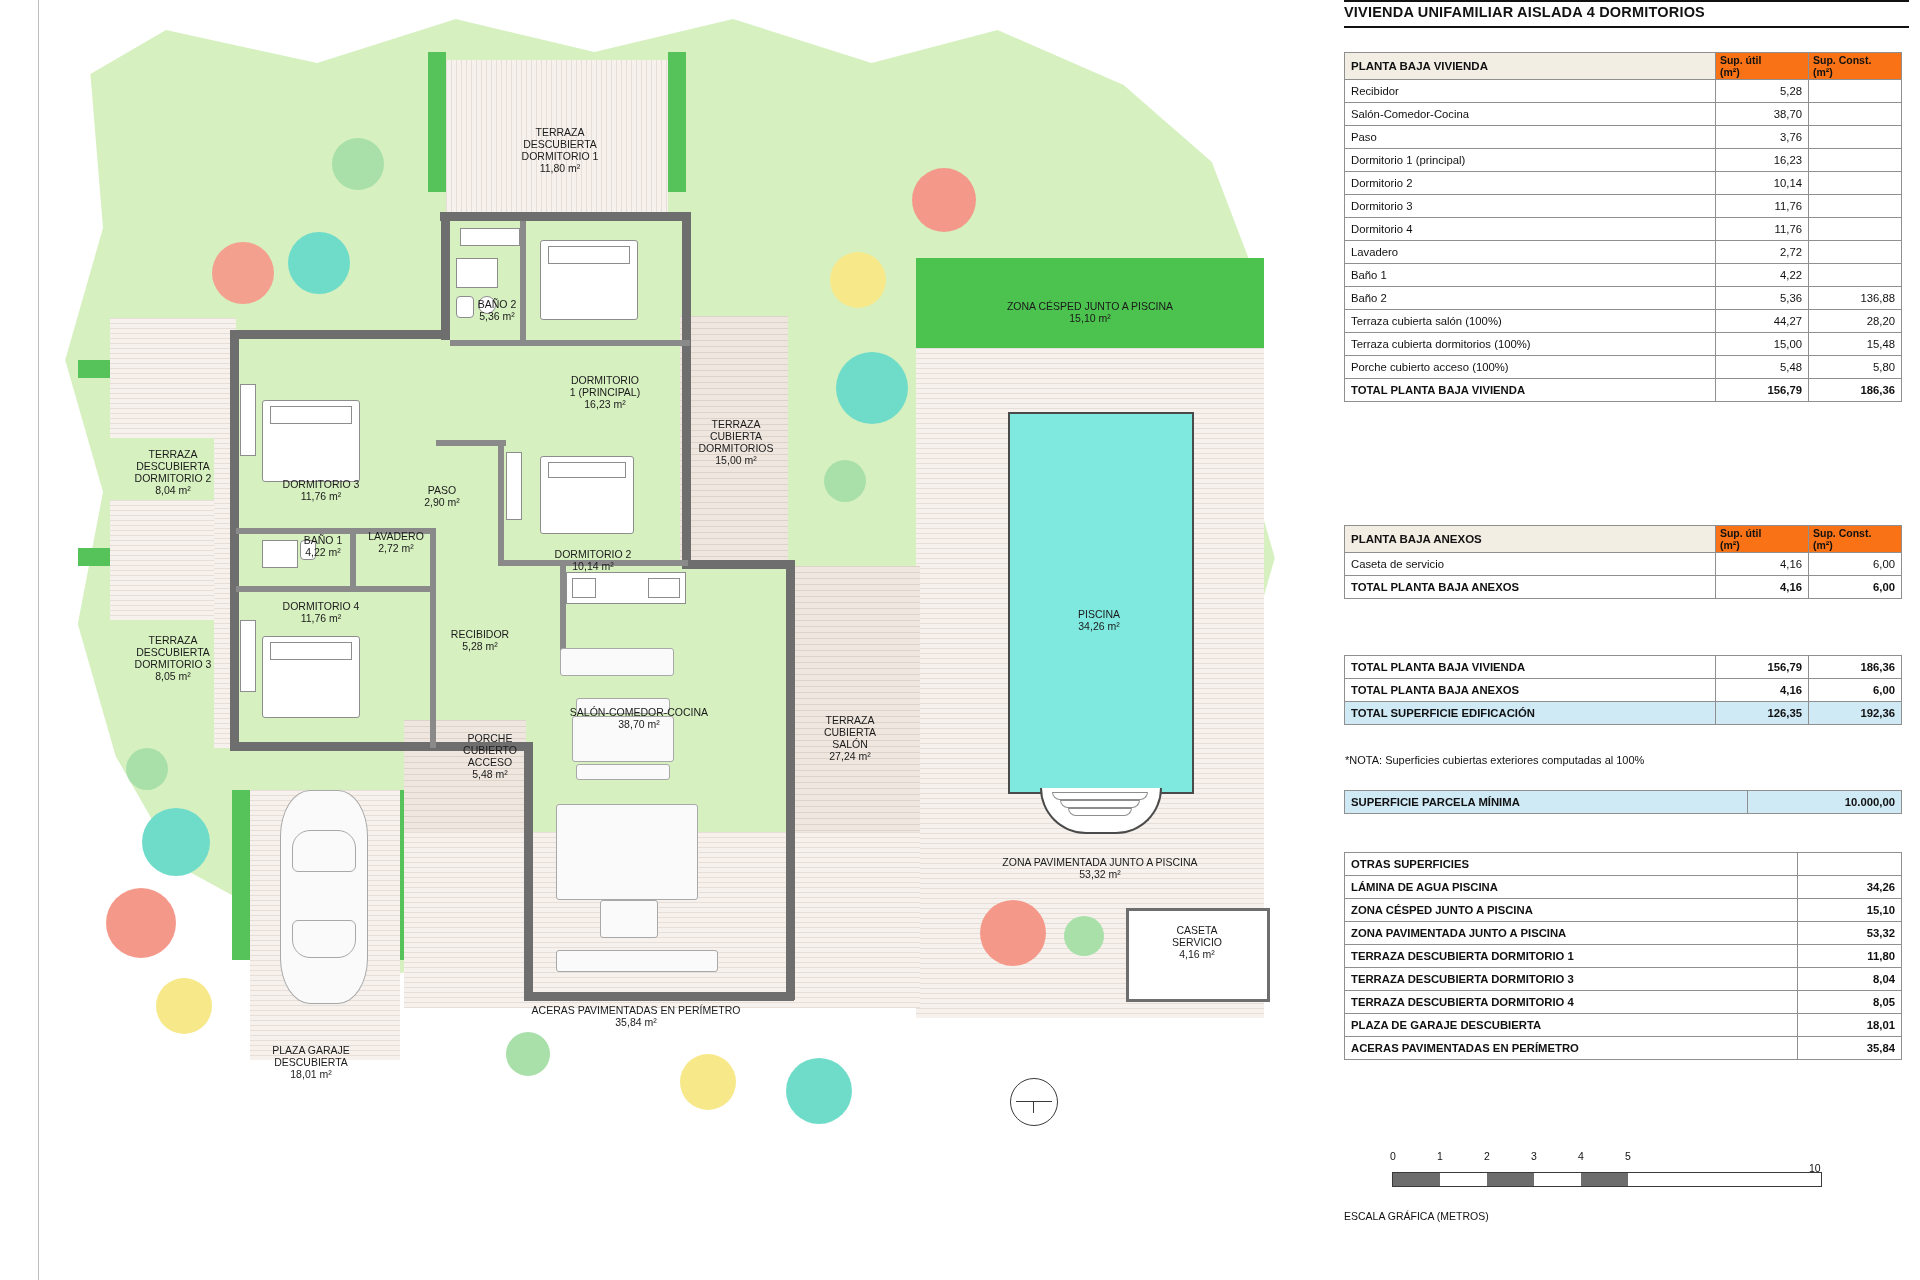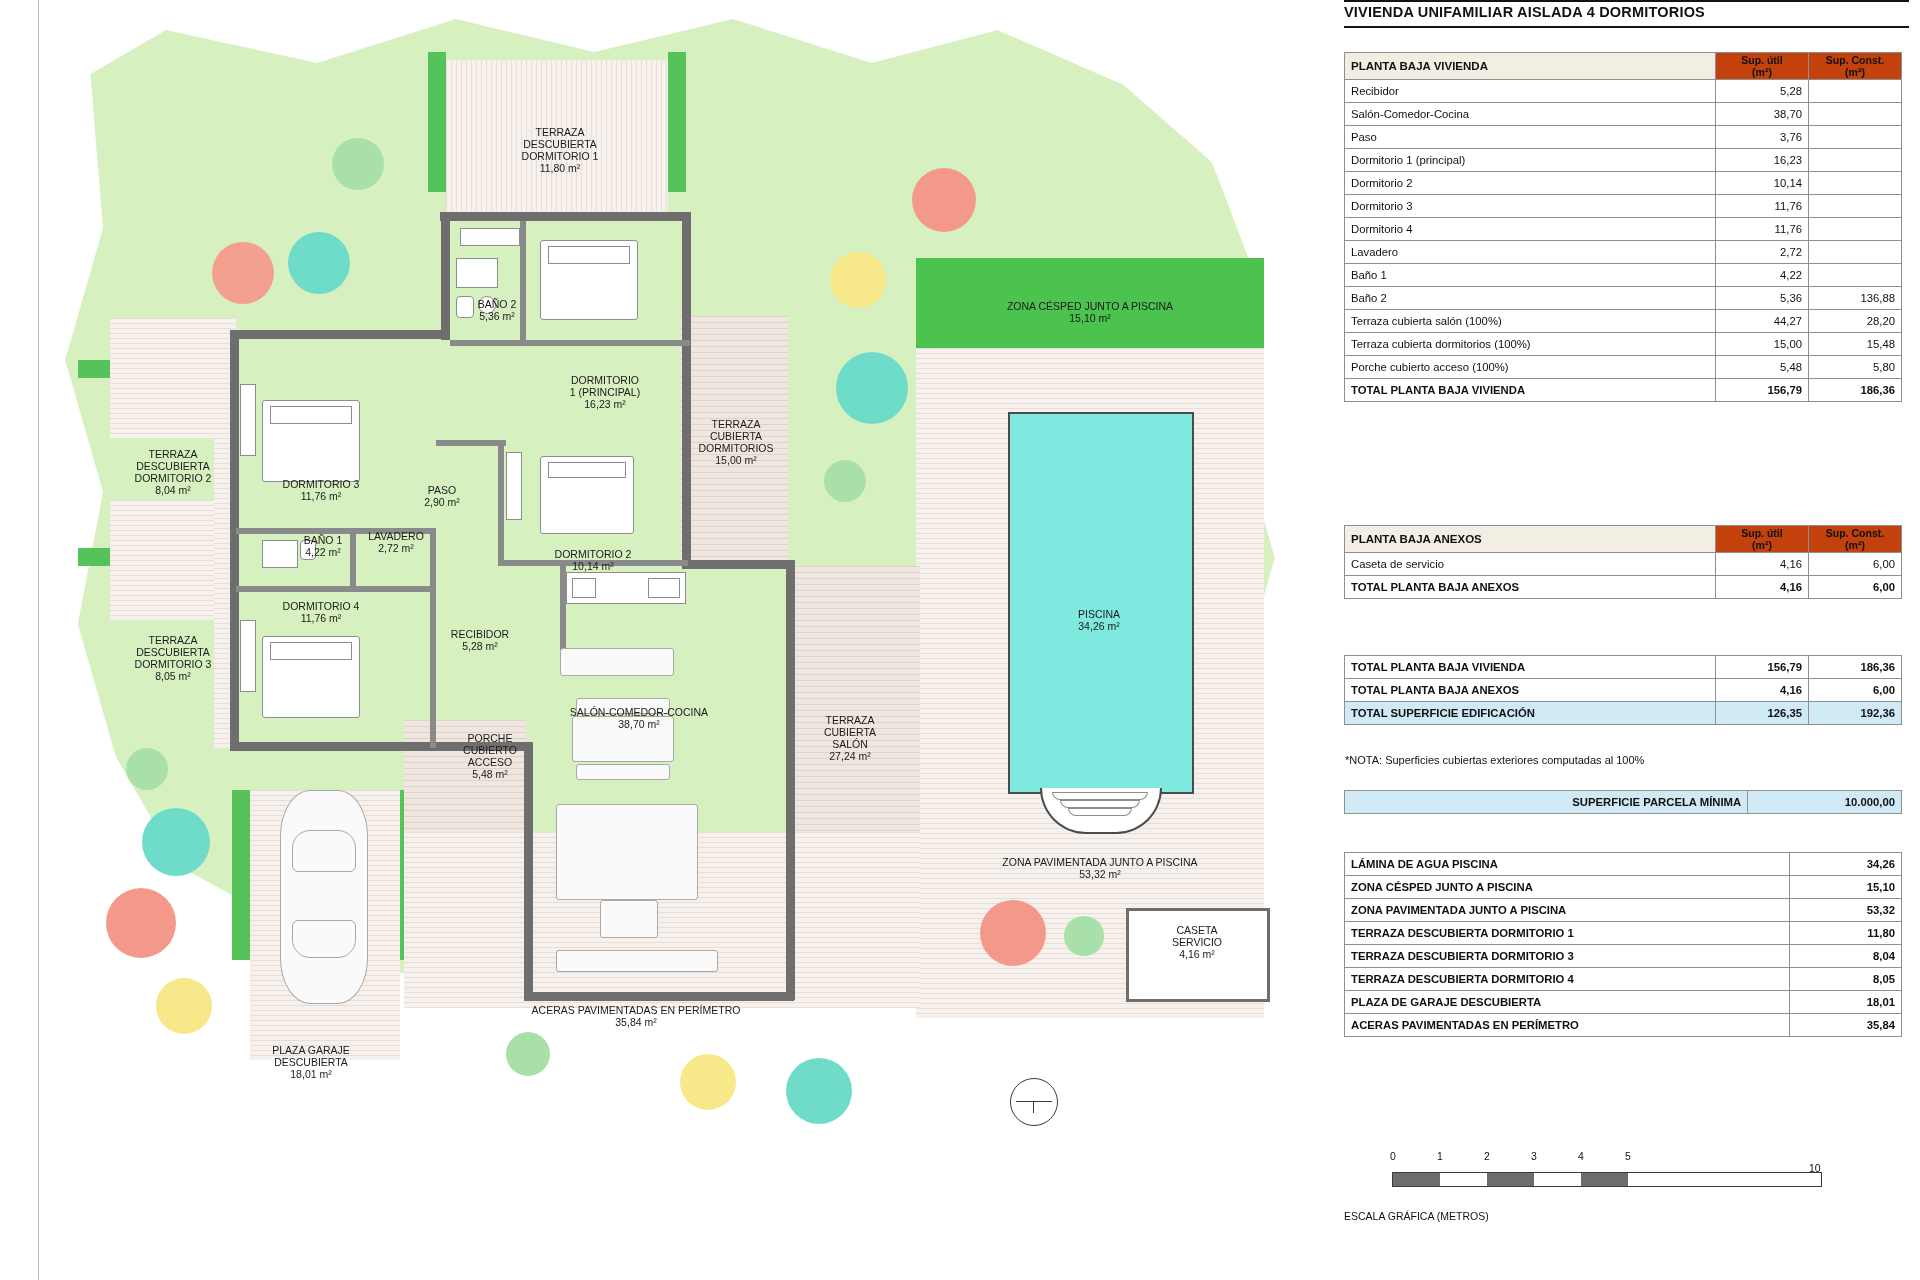--- a/index.html
+++ b/index.html
@@ -58,21 +58,21 @@
   
   .sheet{position:absolute;left:1335px;top:0;width:585px;height:1280px;}
   .sheet-title{position:absolute;left:9px;top:4px;font-size:14.5px;font-weight:bold;letter-spacing:.2px;color:#111;}
   .rule{position:absolute;background:#111;height:2px;}
 
   table.t{position:absolute;border-collapse:collapse;font-size:11.3px;color:#111;}
   table.t td{border:1px solid #8f8f8f;padding:3px 6px;height:16px;}
   td.num{text-align:right;width:70px;}
   td.nm{width:318px;}
   th.hd{border:1px solid #8f8f8f;padding:3px 6px;font-size:11.5px;font-weight:bold;text-align:left;background:#f3eee4;}
-  th.hdn{border:1px solid #8f8f8f;padding:1px 4px;font-size:10.5px;font-weight:bold;text-align:center;width:70px;background:#c2410c;line-height:12px;}
+  th.hdn{border:1px solid #8f8f8f;padding:1px 4px;font-size:10.5px;font-weight:bold;text-align:left;width:70px;background:#f97316;line-height:12px;}
   tr.bold td{font-weight:bold;}
   td.hl{background:#cfe9f5;}
   .note{position:absolute;font-size:11px;color:#111;}
 
   .scalewrap{position:absolute;}
   .scalebar{position:absolute;height:13px;border:1px solid #3a3a3a;background:#ffffff;}
   .seg{position:absolute;height:13px;background:#6d6d6d;top:0;}
   .sc-num{position:absolute;font-size:10.5px;color:#111;}
   .sc-cap{position:absolute;font-size:10.5px;color:#111;}
 </style>
@@ -381,28 +381,32 @@
             <td class="num hl">192,36</td>
           </tr>
     </tbody>
       </table>
 
     <div class="note" style="left:10px;top:754px;">*NOTA: Superficies cubiertas exteriores computadas al 100%</div>
 
     <table class="t" style="left:9px;top:790px;width:558px;">
       <tbody>
           <tr class="bold">
-        <td class="nm hl" style="width:388px;text-align:right;">SUPERFICIE PARCELA MÍNIMA</td>
+        <td class="nm hl" style="width:388px;">SUPERFICIE PARCELA MÍNIMA</td>
         <td class="num hl" style="width:140px;">10.000,00</td>
       </tr>
     </tbody>
       </table>
 
     <table class="t" style="left:9px;top:852px;width:558px;">
       <tbody>
+          <tr class="bold">
+            <td class="nm" style="width:438px;">OTRAS SUPERFICIES</td>
+            <td class="num" style="width:90px;"></td>
+          </tr>
       <tr class="bold">
             <td class="nm">LÁMINA DE AGUA PISCINA</td>
             <td class="num">34,26</td>
           </tr>
       <tr class="bold">
             <td class="nm">ZONA CÉSPED JUNTO A PISCINA</td>
             <td class="num">15,10</td>
           </tr>
       <tr class="bold">
             <td class="nm">ZONA PAVIMENTADA JUNTO A PISCINA</td>

